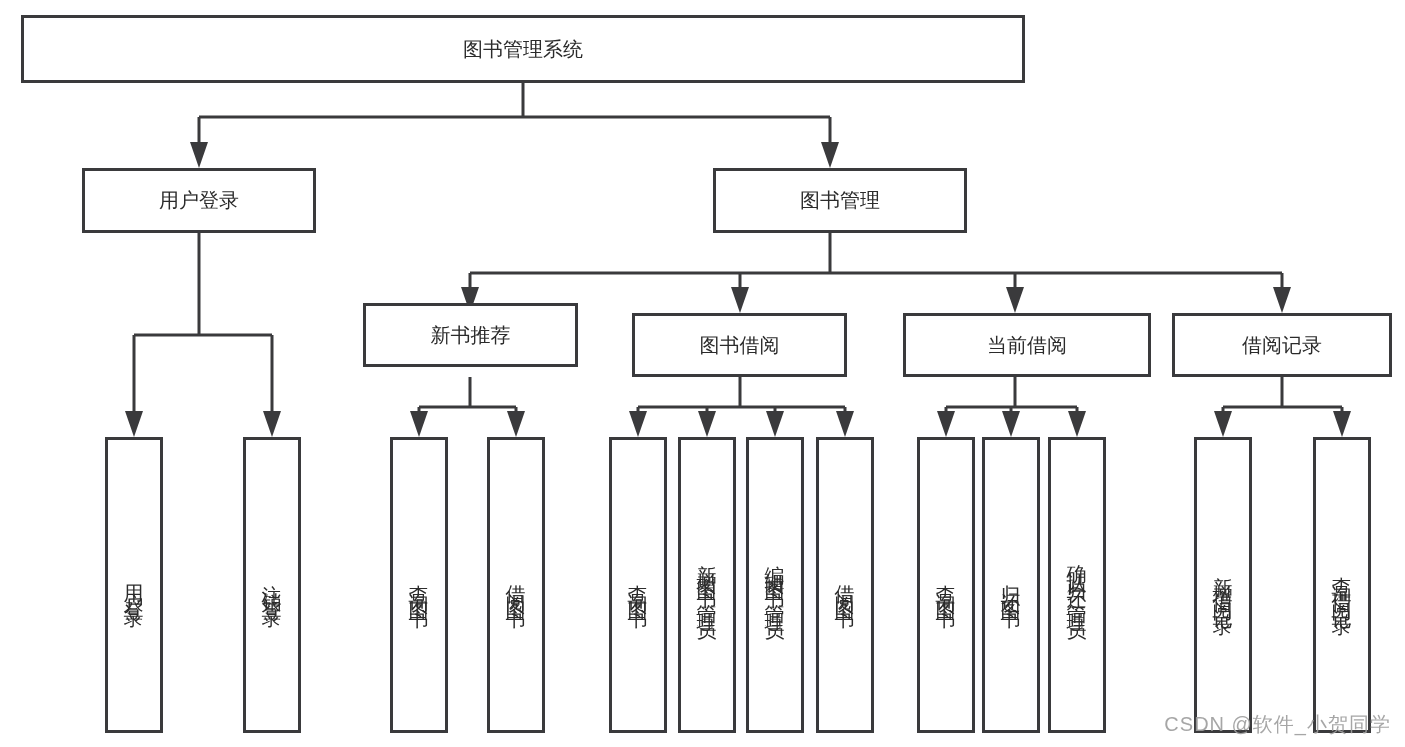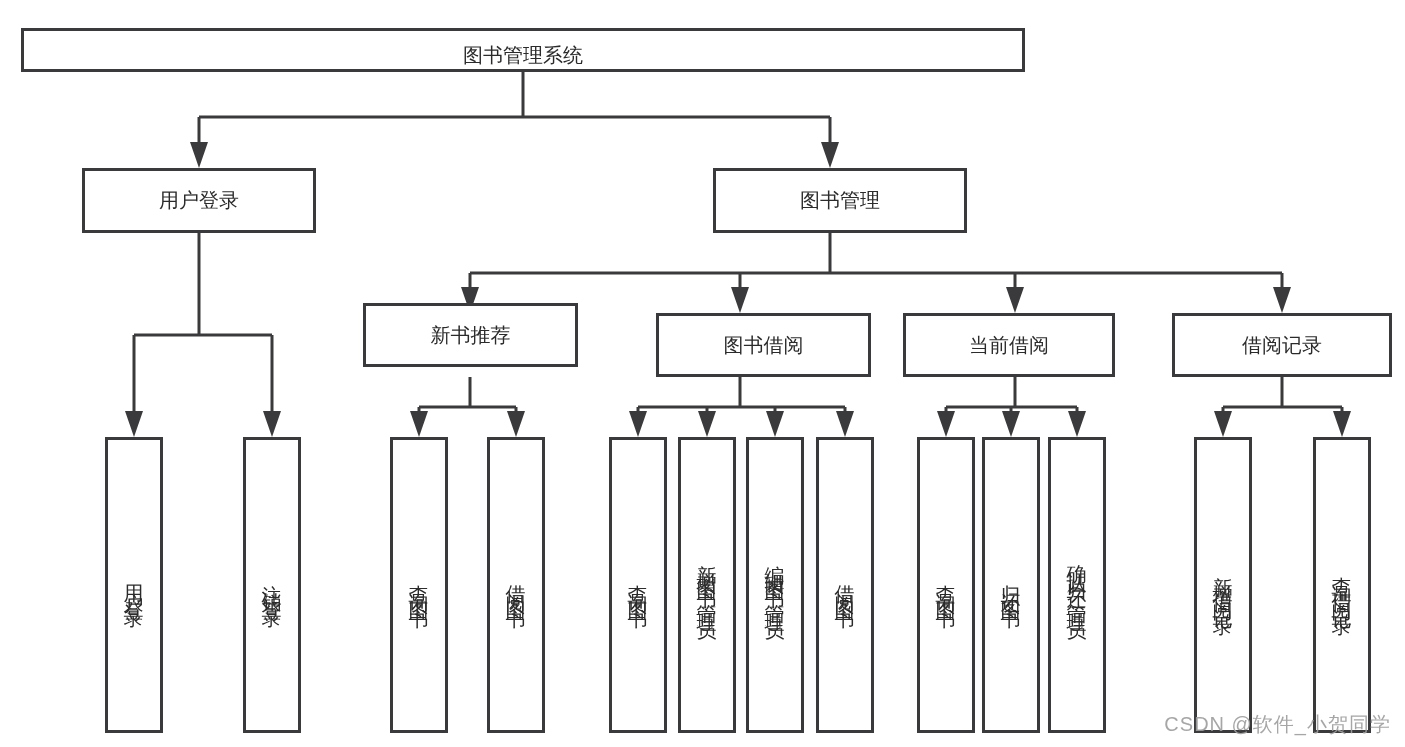--- a/index.html
+++ b/index.html
@@ -102,38 +102,38 @@
 
     <g stroke="#3a3a3c" stroke-width="3" fill="none">
       <path d="M1282 377 V407 M1223 407 H1342 M1223 407 V415 M1342 407 V415"></path>
     </g>
     <g fill="#3a3a3c">
       <path d="M1214 411 L1232 411 L1223 437 Z"></path>
       <path d="M1333 411 L1351 411 L1342 437 Z"></path>
     </g>
   </svg>
 
-  <div class="box" style="left:21px;top:28px;width:1004px;height:44px;align-items:flex-end;">
+  <div class="box" style="left:21px;top:15px;width:1004px;height:68px;">
     <span>图书管理系统</span>
   </div>
 
   <div class="box" style="left:82px;top:168px;width:234px;height:65px;">
     <span>用户登录</span>
   </div>
   <div class="box" style="left:713px;top:168px;width:254px;height:65px;">
     <span>图书管理</span>
   </div>
 
   <div class="box" style="left:363px;top:303px;width:215px;height:64px;">
     <span>新书推荐</span>
   </div>
-  <div class="box" style="left:632px;top:313px;width:215px;height:64px;margin-left:24px;">
+  <div class="box" style="left:632px;top:313px;width:215px;height:64px;">
     <span>图书借阅</span>
   </div>
-  <div class="box" style="left:903px;top:313px;width:212px;height:64px;">
+  <div class="box" style="left:903px;top:313px;width:248px;height:64px;">
     <span>当前借阅</span>
   </div>
   <div class="box" style="left:1172px;top:313px;width:220px;height:64px;">
     <span>借阅记录</span>
   </div>
 
   <div class="box leaf" style="left:105px;">
     <span class="vtext">用户登录</span>
   </div>
   <div class="box leaf" style="left:243px;">

